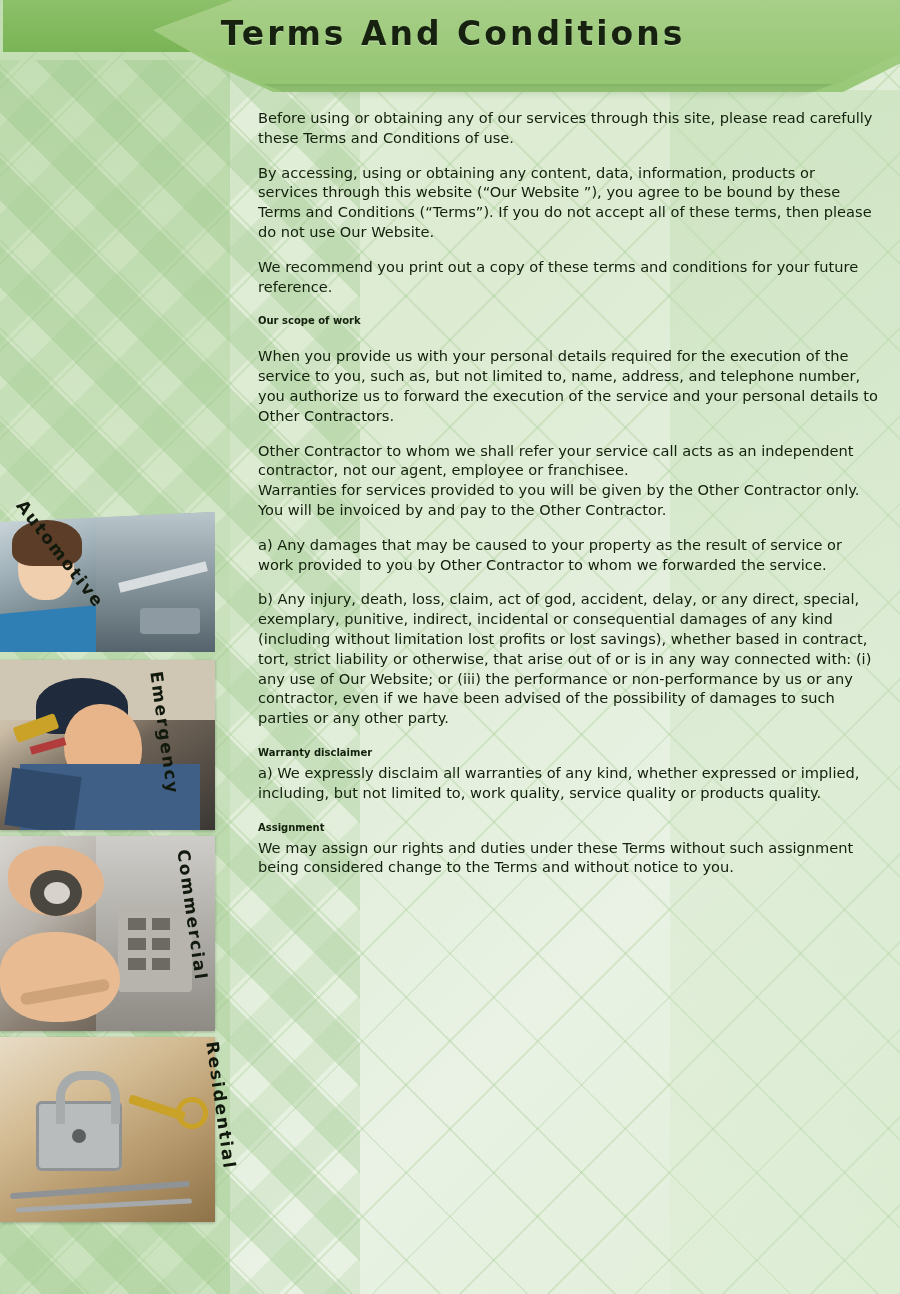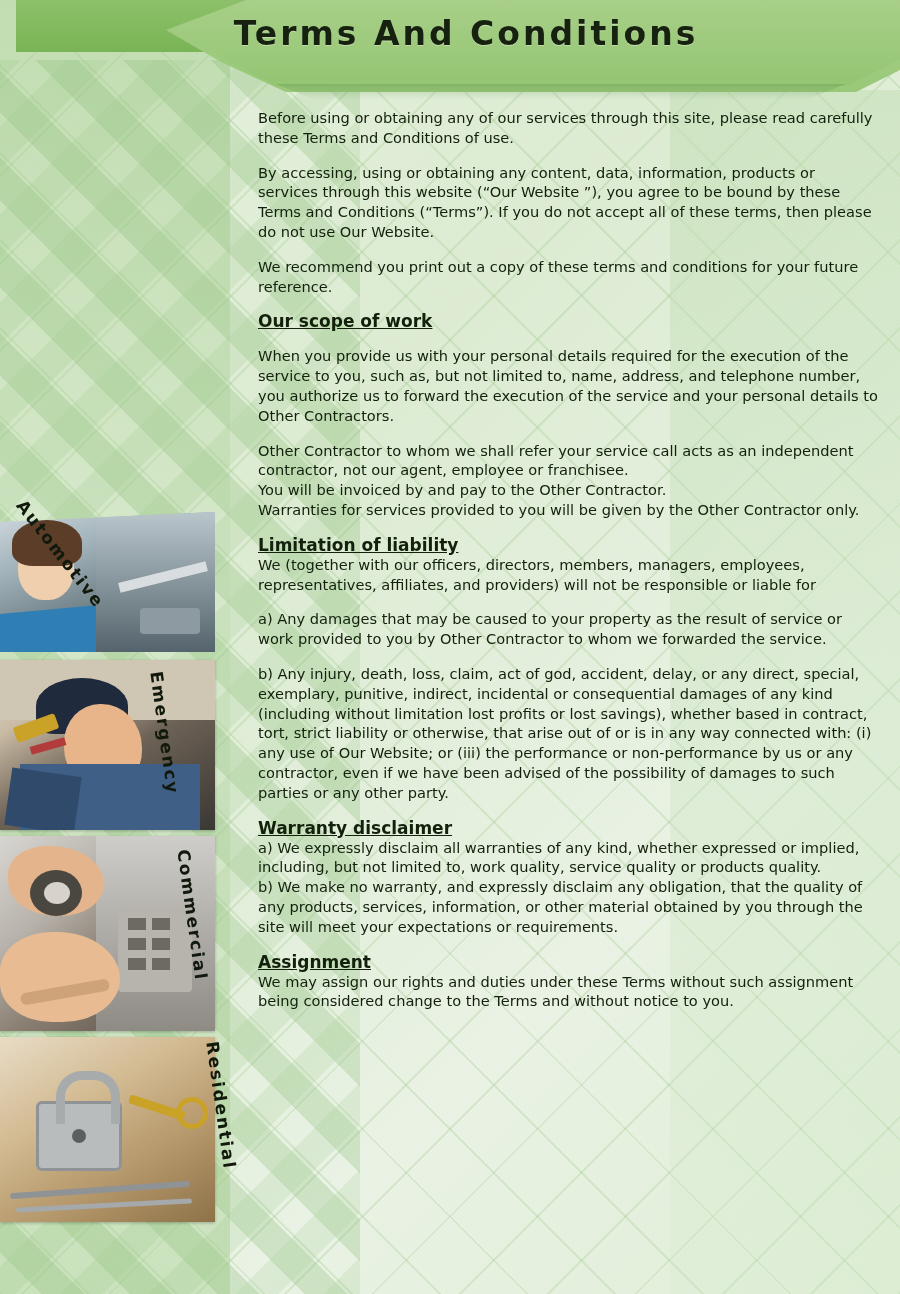--- a/index.html
+++ b/index.html
@@ -48,21 +48,21 @@
   .bg-right-wash {
     position: absolute;
     right: 0; top: 90px;
     width: 230px; height: 1204px;
     background: linear-gradient(180deg, rgba(190,220,175,0.45), rgba(215,234,205,0.25));
   }
 
   
   .header-band {
     position: absolute;
-    left: 16px; top: 0;
+    left: 3px; top: 0;
     width: 764px; height: 92px;
   }
   .band-green {
     position: absolute;
     left: 0; top: 0;
     width: 900px; height: 86px;
     background: linear-gradient(180deg, #8dc06a 0%, #7bb557 55%, #6aa949 100%);
     clip-path: polygon(0 0, 900px 0, 900px 52px, 830px 86px, 260px 86px, 195px 52px, 0 52px);
   }
   .band-lite {
@@ -170,23 +170,22 @@
     width: 620px;
     color: #12200c;
     font-family: "DejaVu Sans", sans-serif;
     font-size: 14.6px;
     line-height: 19.8px;
   }
   .para { margin: 0 0 15px 0; }
   .sect-title {
     margin: 0;
     font-weight: bold;
-    font-size: 17px;
+    font-size: 10px;
     line-height: 20px;
-    text-decoration: underline;
   }
   .sect-block { margin: 0 0 15px 0; }
   .sect-block p { margin: 0; }
 </style>
 </head>
 <body>
 
 <div class="page">
 
   <div class="bg-diamonds"></div>
@@ -269,42 +268,37 @@
     <div class="sect-block">
       <p class="sect-title">Our scope of work</p>
     </div>
 
     <div class="sect-block">
       <p>When you provide us with your personal details required for the execution of the service to you, such as, but not limited to, name, address, and telephone number, you authorize us to forward the execution of the service and your personal details to Other Contractors.</p>
     </div>
 
     <div class="sect-block">
       <p>Other Contractor to whom we shall refer your service call acts as an independent contractor, not our agent, employee or franchisee.</p>
+      <p>Warranties for services provided to you will be given by the Other Contractor only.</p>
       <p>You will be invoiced by and pay to the Other Contractor.</p>
-      <p>Warranties for services provided to you will be given by the Other Contractor only.</p>
-    </div>
-
-
-    <div class="sect-block">
-      <p class="sect-title">Limitation of liability</p>
-      <p>We (together with our officers, directors, members, managers, employees, representatives, affiliates, and providers) will not be responsible or liable for</p>
-    </div>
+    </div>
+
+
 
     <div class="sect-block">
       <p>a) Any damages that may be caused to your property as the result of service or work provided to you by Other Contractor to whom we forwarded the service.</p>
     </div>
 
     <div class="sect-block">
       <p>b) Any injury, death, loss, claim, act of god, accident, delay, or any direct, special, exemplary, punitive, indirect, incidental or consequential damages of any kind (including without limitation lost profits or lost savings), whether based in contract, tort, strict liability or otherwise, that arise out of or is in any way connected with: (i) any use of Our Website; or (iii) the performance or non-performance by us or any contractor, even if we have been advised of the possibility of damages to such parties or any other party.</p>
     </div>
 
     <div class="sect-block">
       <p class="sect-title">Warranty disclaimer</p>
       <p>a) We expressly disclaim all warranties of any kind, whether expressed or implied, including, but not limited to, work quality, service quality or products quality.</p>
-      <p>b) We make no warranty, and expressly disclaim any obligation, that the quality of any products, services, information, or other material obtained by you through the site will meet your expectations or requirements.</p>
     </div>
 
     <div class="sect-block">
       <p class="sect-title">Assignment</p>
       <p>We may assign our rights and duties under these Terms without such assignment being considered change to the Terms and without notice to you.</p>
     </div>
 
   </div>
 </div>
 

